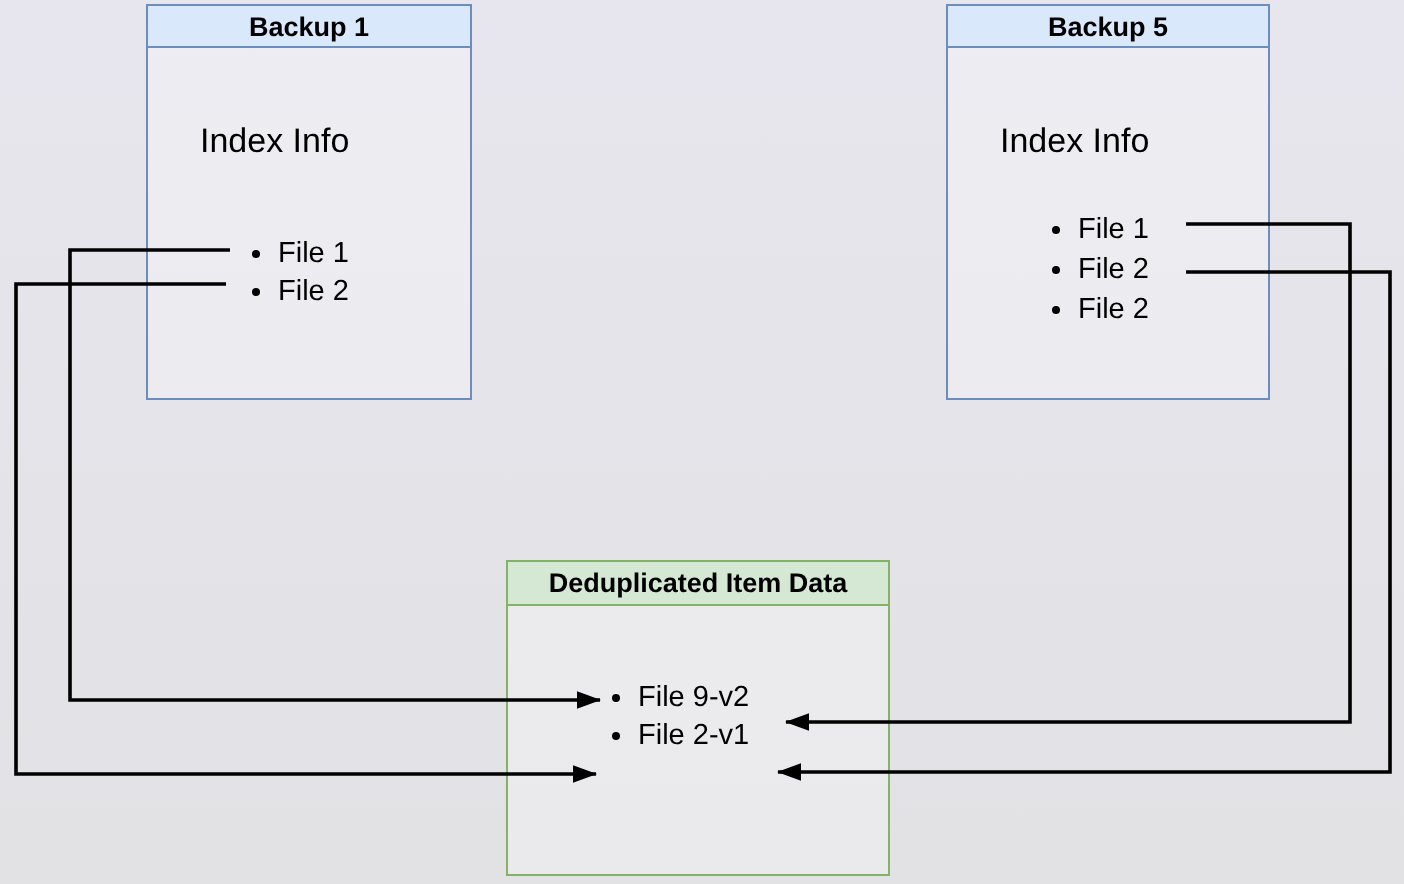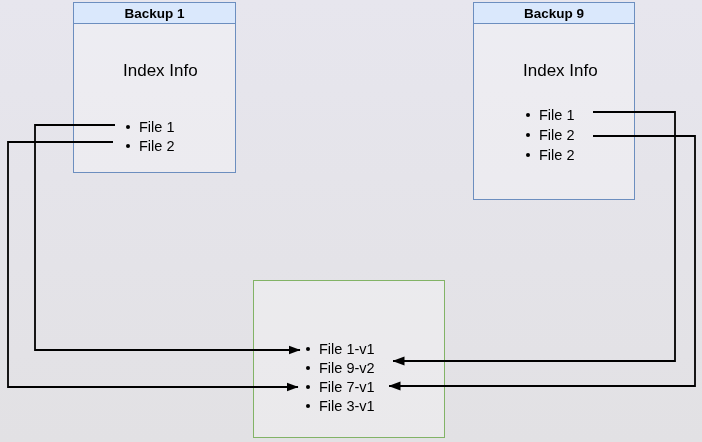--- a/index.html
+++ b/index.html
@@ -17,87 +17,82 @@
   }
   .box{position:absolute;background:rgba(255,255,255,0.28);}
   .box.blue{border:1.5px solid var(--blue-border);}
   .box.green{border:1.5px solid var(--green-border);}
   .box-header{
     display:flex;align-items:center;justify-content:center;
     font-weight:bold;font-size:13.5px;
   }
   .blue .box-header{height:21px;background:var(--blue-fill);border-bottom:1.5px solid var(--blue-border);}
   .green .box-header{height:22px;background:var(--green-fill);border-bottom:1.5px solid var(--green-border);}
-  .index-label{position:absolute;font-size:17px;line-height:20px;margin-left:23px;}
+  .index-label{position:absolute;font-size:17px;line-height:20px;}
   ul.file-list{position:absolute;list-style:none;}
   ul.file-list li{display:flex;align-items:center;height:19px;font-size:14.5px;white-space:nowrap;}
   ul.file-list.lh20 li{height:20px;}
   .dot{width:4px;height:4px;border-radius:50%;background:#000;margin-right:9px;flex:none;}
   svg.connectors{position:absolute;left:0;top:0;pointer-events:none;}
 </style>
 </head>
 <body>
 
 <div class="canvas">
 
-  <div class="box blue" style="left:73px;top:2px;width:163px;height:171px">
+  <div class="box blue" style="left:73px;top:2px;width:163px;height:198px">
     <div class="box-header">
       <span>Backup 1</span>
     </div>
     <div class="index-label" style="left:26px;top:58px">Index Info</div>
     <ul class="file-list" style="left:52px;top:114px">
       <li>
         <span class="dot"></span>
         <span>File 1</span>
       </li>
       <li>
         <span class="dot"></span>
         <span>File 2</span>
       </li>
     </ul>
   </div>
 
   <div class="box blue" style="left:473px;top:2px;width:162px;height:198px">
     <div class="box-header">
-      <span>Backup 9</span>
+      <span>Backup 5</span>
     </div>
     <div class="index-label" style="left:26px;top:58px">Index Info</div>
     <ul class="file-list lh20" style="left:52px;top:102px">
       <li>
         <span class="dot"></span>
         <span>File 1</span>
       </li>
       <li>
         <span class="dot"></span>
         <span>File 2</span>
       </li>
       <li>
         <span class="dot"></span>
         <span>File 2</span>
       </li>
     </ul>
   </div>
 
   <div class="box green" style="left:253px;top:280px;width:192px;height:158px">
+    <div class="box-header">
+      <span>Deduplicated Item Data</span>
+    </div>
     <ul class="file-list" style="left:52px;top:58px">
-      <li>
-        <span class="dot"></span>
-        <span>File 1-v1</span>
-      </li>
       <li>
         <span class="dot"></span>
         <span>File 9-v2</span>
       </li>
       <li>
         <span class="dot"></span>
-        <span>File 7-v1</span>
-      </li>
-      <li>
-        <span class="dot"></span>
-        <span>File 3-v1</span>
+        <span>File 2-v1</span>
       </li>
     </ul>
   </div>
 
   <svg class="connectors" width="702" height="442" viewBox="0 0 702 442">
     <defs>
       <marker id="arrowhead" viewBox="0 0 12 10" refX="11.5" refY="5" markerWidth="12" markerHeight="10" orient="auto" markerUnits="userSpaceOnUse">
         <path d="M0,0.6 L12,5 L0,9.4 Z" style="fill:var(--arrow-color)"></path>
       </marker>
     </defs>

